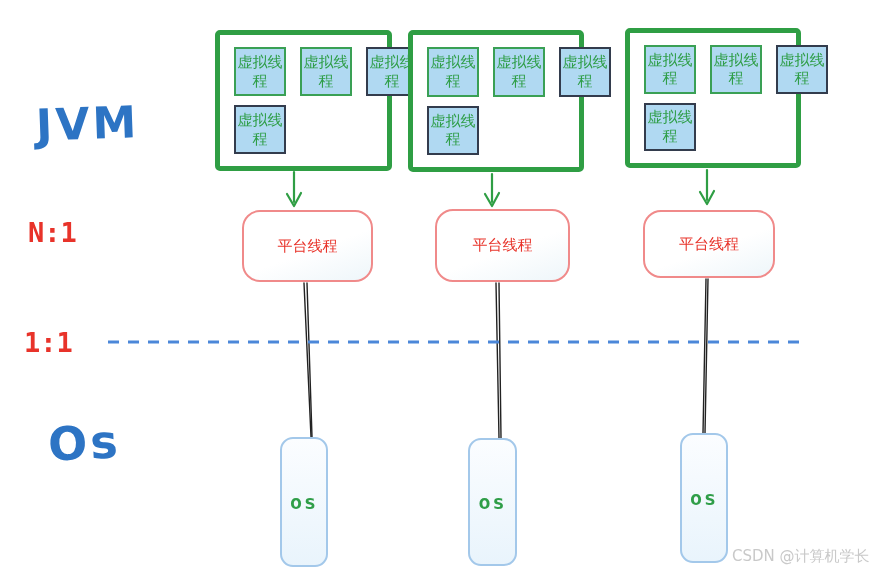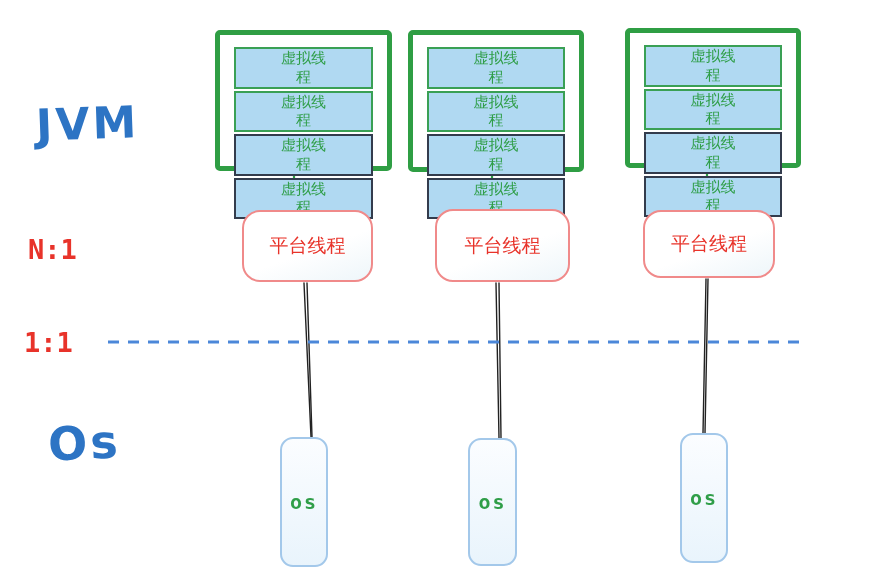--- a/index.html
+++ b/index.html
@@ -36,22 +36,22 @@
     fill: none;
     stroke-dasharray: 11 9;
   }
   .vt-container {
     position: absolute;
     box-sizing: border-box;
     border: 5px solid var(--c-container_green, #2f9e44);
     border-radius: 5px;
     background: #ffffff;
     display: grid;
-    grid-template-columns: 1fr;
-    gap: 2px 14px;
+    grid-template-columns: 1fr 1fr 1fr;
+    gap: 9px 14px;
     padding: 12px 14px;
   }
   .vt-box {
     box-sizing: border-box;
     background: var(--c-vthread_bg, #b0d9f2);
     display: flex;
     align-items: center;
     justify-content: center;
     text-align: center;
   }
@@ -67,21 +67,21 @@
   }
   .platform-box {
     position: absolute;
     box-sizing: border-box;
     border: 2.5px solid var(--c-platform_border, #f08a8a);
     border-radius: 18px;
     background: linear-gradient(160deg, #ffffff 55%, #eef6fa);
     display: flex;
     align-items: center;
     justify-content: center;
-    font-size: 19px;
+    font-size: 15px;
     color: var(--c-platform_text, #e8332a);
   }
   .os-box {
     position: absolute;
     box-sizing: border-box;
     border: 2px solid var(--c-os_border, #a3c8ea);
     border-radius: 13px;
     background: linear-gradient(180deg, #fbfdff, #e9f4fc);
     display: flex;
     align-items: center;
@@ -100,21 +100,21 @@
   }
   .label-jvm { left: 36px; top: 98px; font-size: 44px; transform: rotate(-2deg); }
   .label-os  { left: 48px; top: 416px; font-size: 46px; transform: rotate(-3deg); }
   .label-ratio {
     position: absolute;
     font-family: "DejaVu Sans Mono", "Liberation Mono", monospace;
     font-weight: bold;
     font-size: 27px;
     color: var(--c-ratio_text, #e8332a);
   }
-  .label-n1  { left: 28px; top: 234px; }
+  .label-n1  { left: 28px; top: 217px; }
   .label-11  { left: 24px; top: 327px; }
   .watermark {
     position: absolute;
     left: 732px; top: 547px;
     font-size: 15px;
     color: var(--c-watermark_gray, #c9c9c9);
     white-space: nowrap;
   }
 </style>
 </head>
@@ -202,14 +202,15 @@
     <div class="vt-box vt-dark">
         <span class="vt-label">虚拟线程</span>
       </div>
     <div class="vt-box vt-dark">
         <span class="vt-label">虚拟线程</span>
       </div>
   </div>
   <div class="platform-box" style="left:643px; top:210px; width:132px; height:68px;">平台线程</div>
   <div class="os-box" style="left:680px; top:433px; width:48px; height:130px;">os</div>
 
+  <div class="watermark">CSDN @计算机学长</div>
 
 </div>
 
 </body></html>

